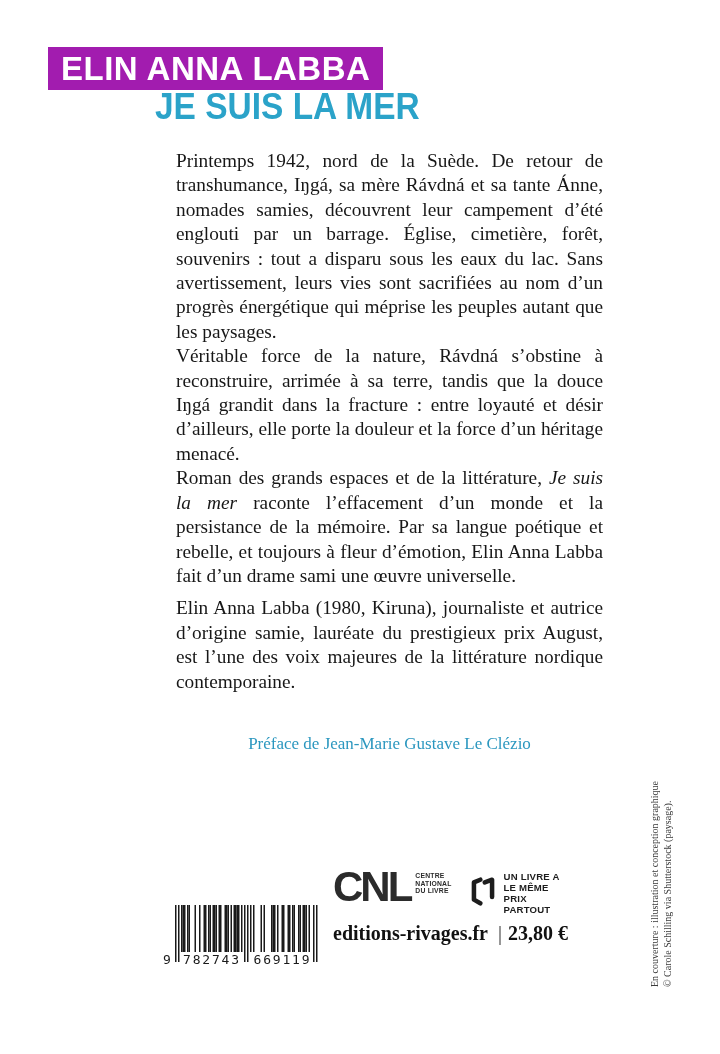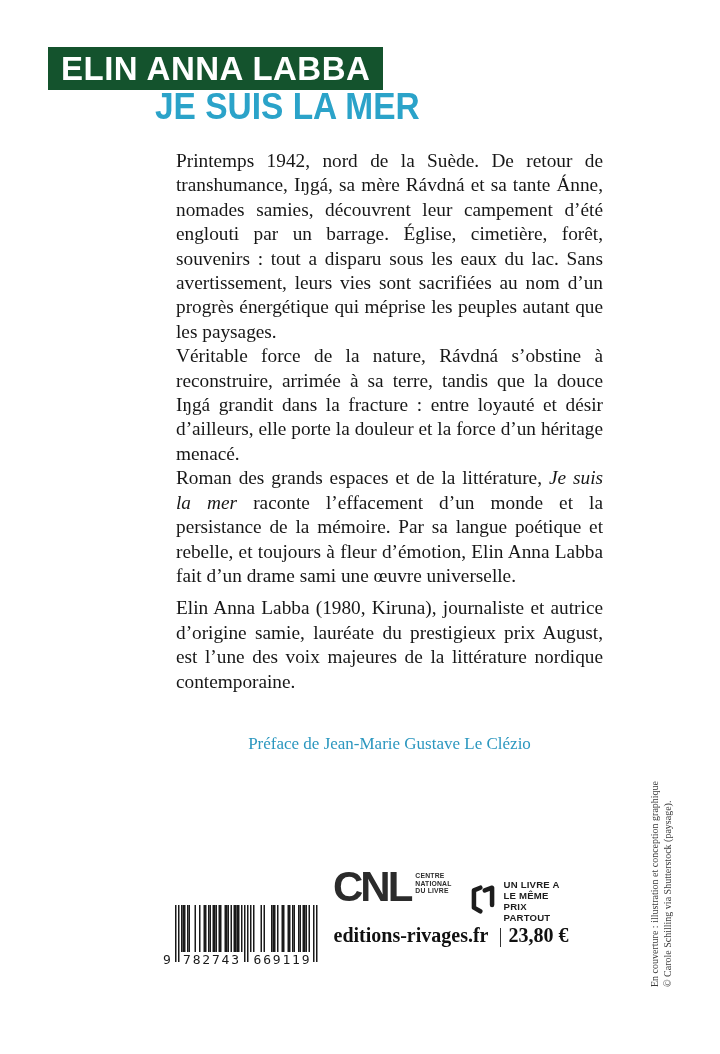--- a/index.html
+++ b/index.html
@@ -9,21 +9,21 @@
     width:720px; height:1054px;
     background:#ffffff;
     overflow:hidden;
     font-family:"Liberation Serif", serif;
     color:#161616;
   }
   
   .title-block { position:absolute; left:48px; top:47px; width:372px; }
   .author-banner {
     display:inline-block;
-    background:#14532d;
+    background:#a21caf;
     color:#ffffff;
     font-family:"Liberation Sans", sans-serif;
     font-weight:800;
     font-size:33px;
     line-height:43px;
     height:43px;
     padding:0 13px;
     letter-spacing:0.5px;
     white-space:nowrap;
   }
@@ -67,29 +67,29 @@
     font-family:"Liberation Sans", sans-serif;
     font-weight:900; font-size:42px; line-height:40px;
     letter-spacing:-3px; color:#2b2b2b;
   }
   .cnl-caption {
     margin-left:5px; margin-top:5px;
     font-family:"Liberation Sans", sans-serif;
     font-size:6.8px; line-height:7.6px; font-weight:700;
     color:#2b2b2b; letter-spacing:0.2px;
   }
-  .price-logo { display:flex; align-items:center; gap:6px; margin-top:12px; }
+  .price-logo { display:flex; align-items:center; gap:6px; margin-top:4px; }
   .price-logo-text {
     font-family:"Liberation Sans", sans-serif;
     font-weight:800; font-size:9.6px; line-height:11px;
     color:#1d1d1d; letter-spacing:0.2px;
   }
   .editions-line {
-    margin-top:1px;
-    text-align:center;
+    margin-top:7px;
+    text-align:left;
     font-family:"Liberation Serif", serif;
     font-weight:700;
     font-size:20px;
     color:#111;
     white-space:nowrap;
   }
   .editions-line .sep { font-weight:400; padding:0 6px 0 10px; color:#333; }
   
   .credit {
     position:absolute;

